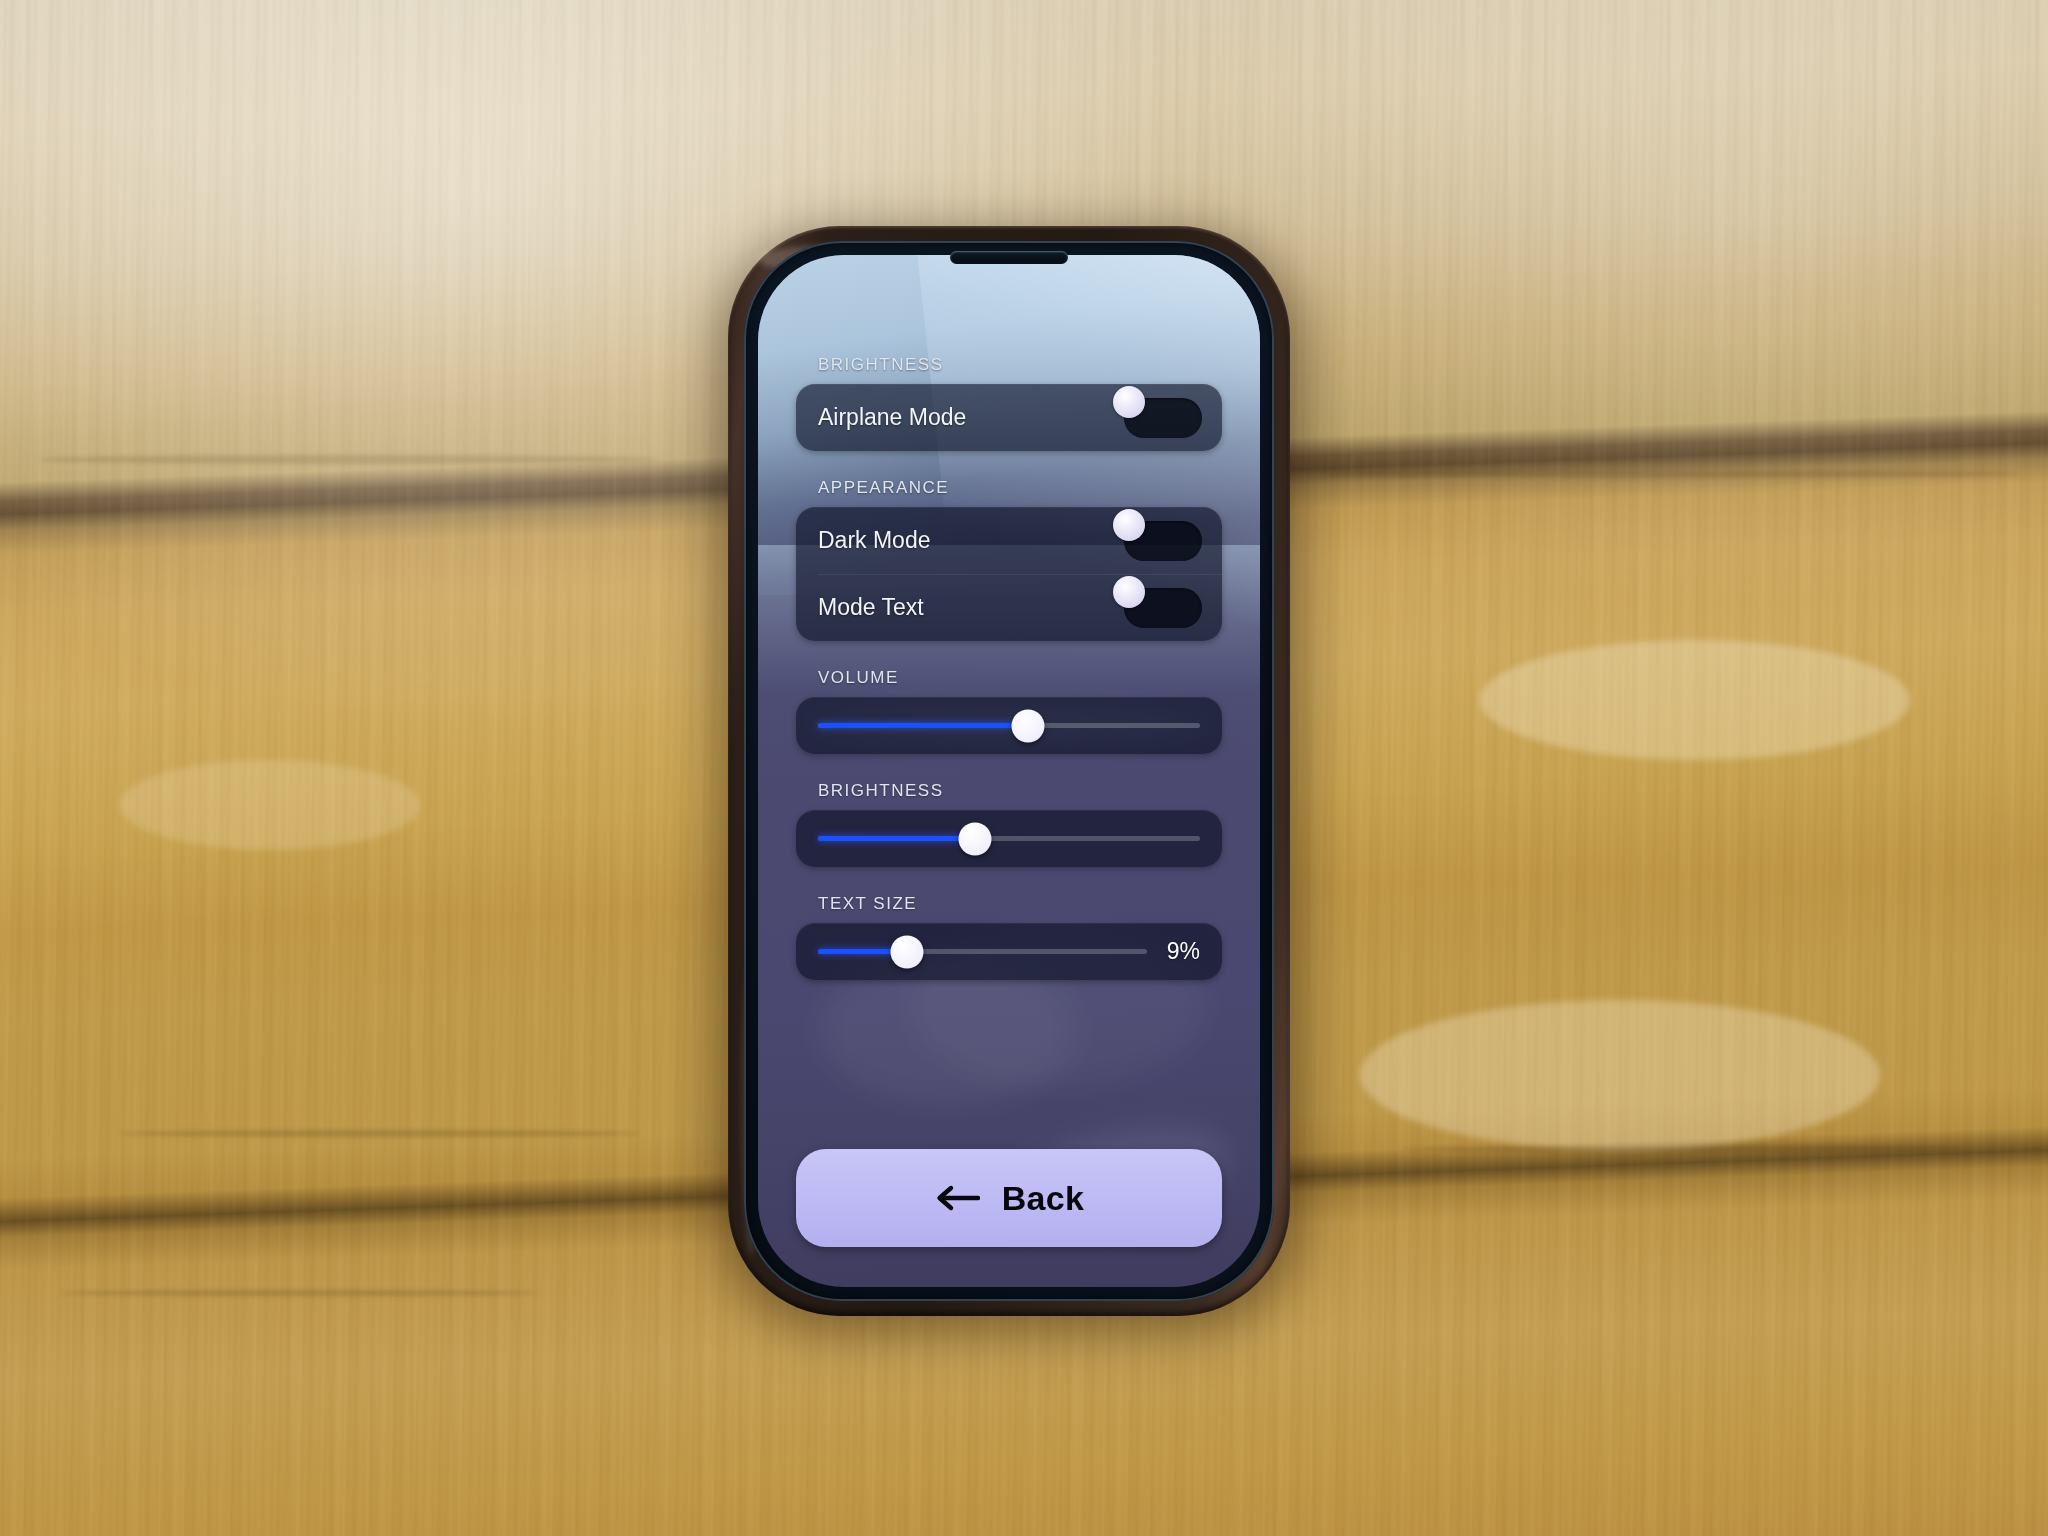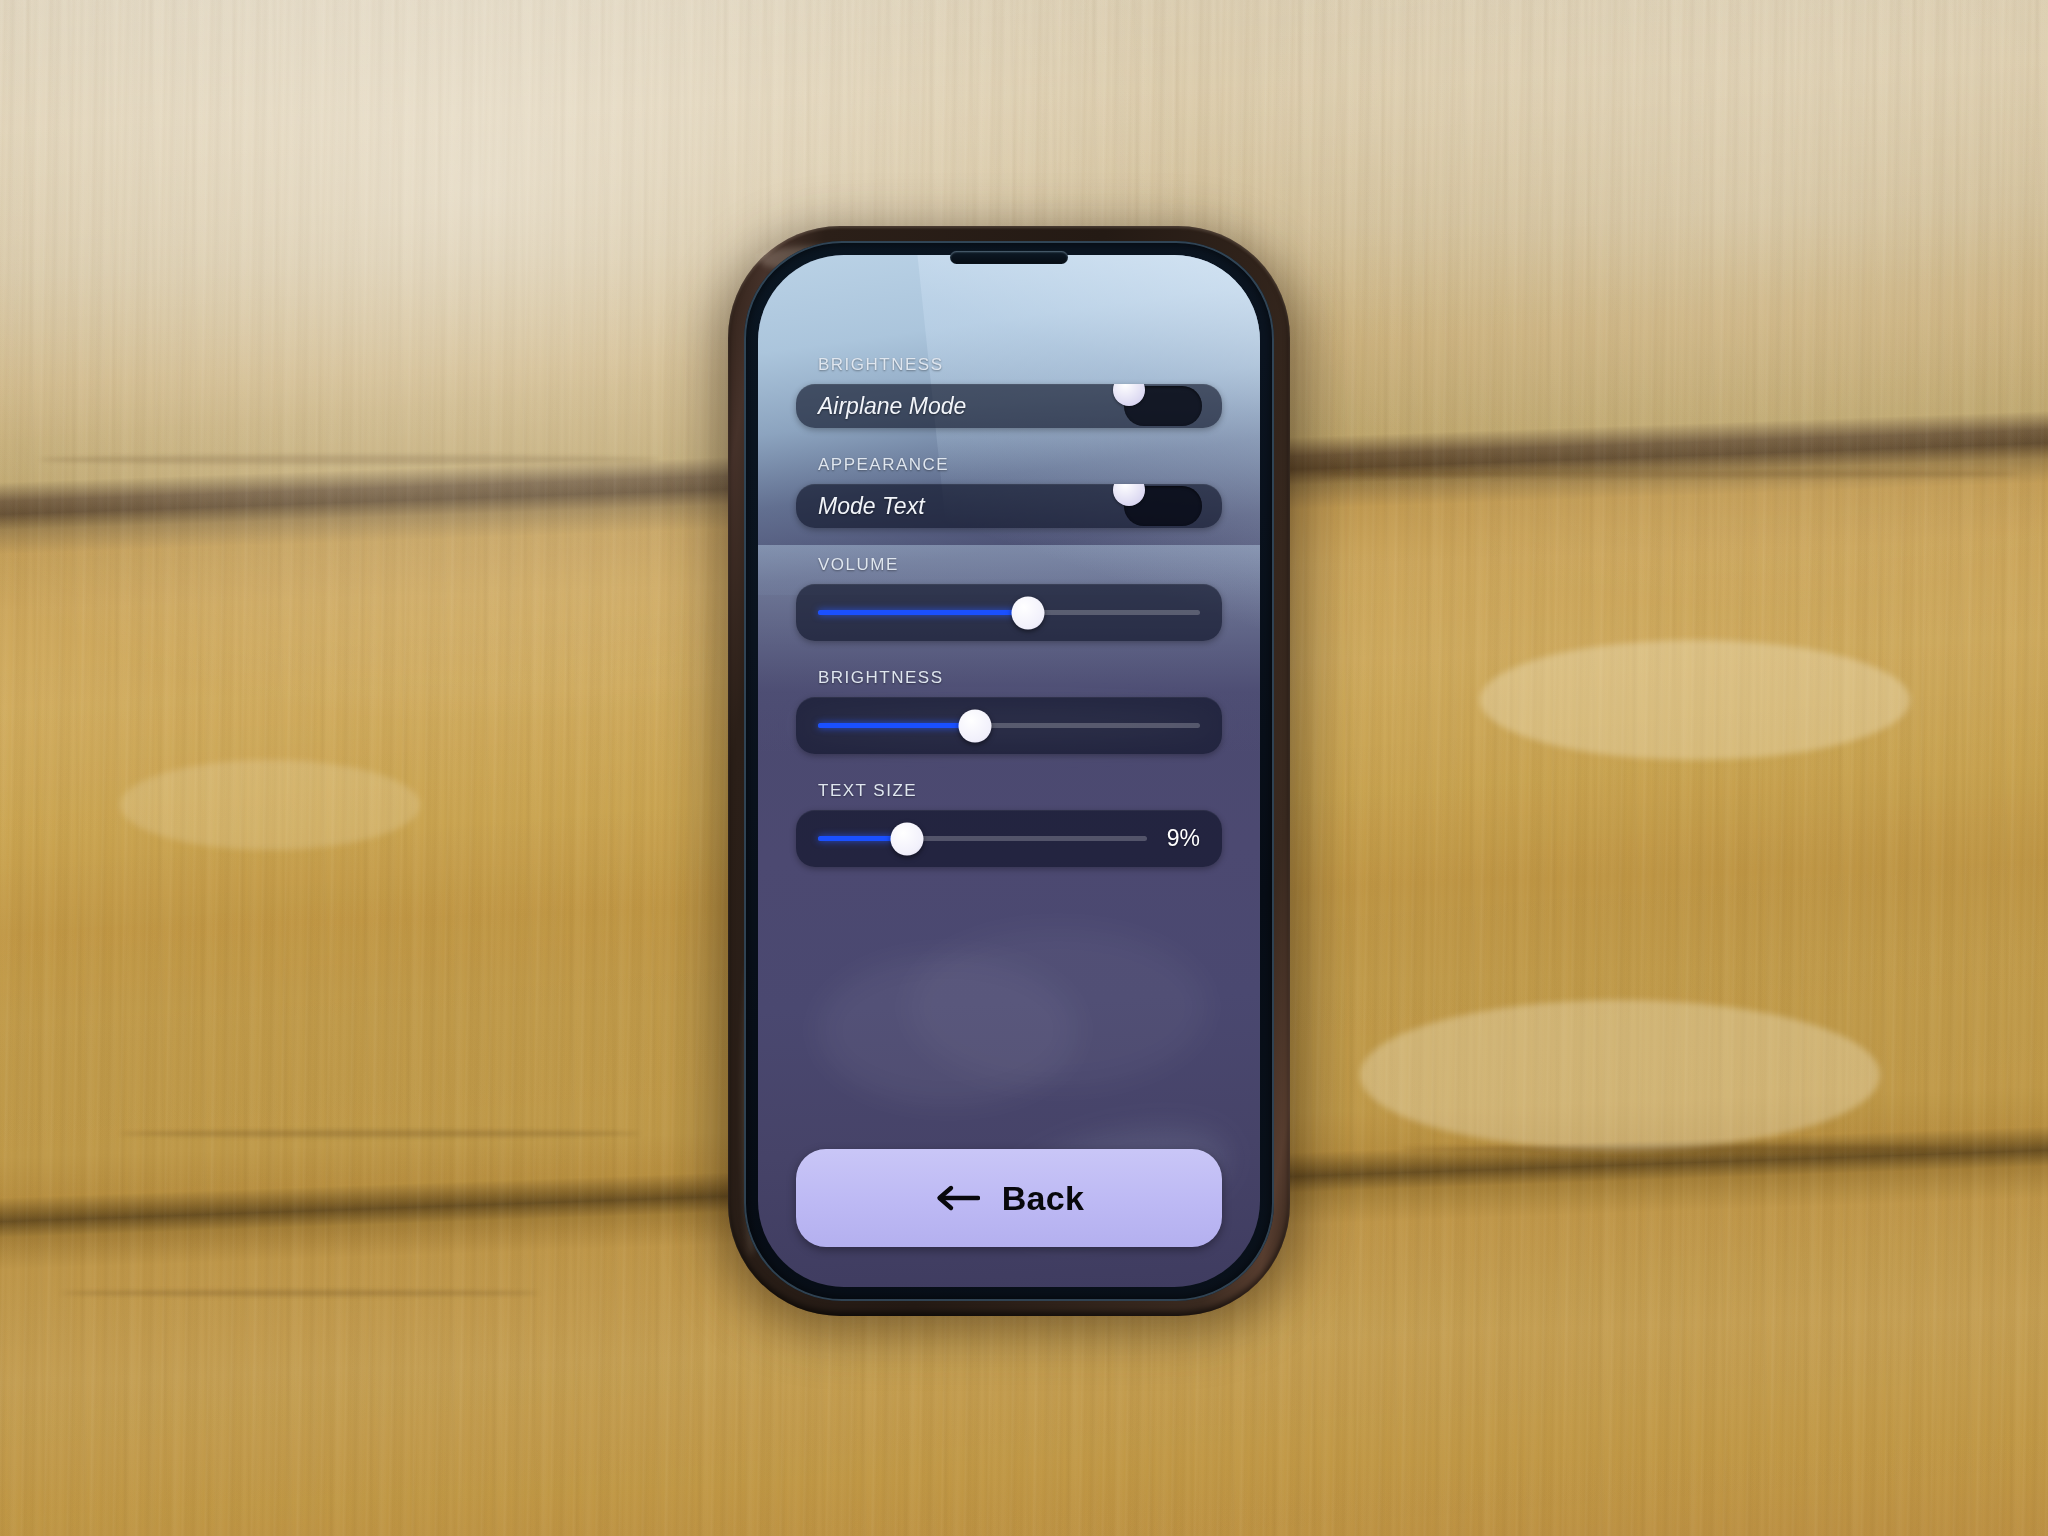--- a/index.html
+++ b/index.html
@@ -169,21 +169,21 @@
   .sp{height:27px;}
 
   .card{
     background:rgba(10,14,34,.62);
     border-radius:19px;
     overflow:hidden;
     box-shadow:inset 0 1px 0 rgba(255,255,255,.05), 0 2px 6px rgba(0,0,0,.3);
   }
   .row{
     display:flex;align-items:center;justify-content:space-between;
-    height:44px;padding:0 20px 0 22px;position:relative;font-style:italic;
+    height:67px;padding:0 20px 0 22px;position:relative;
   }
   .row + .row::before{
     content:"";position:absolute;left:22px;right:0;top:0;height:1px;
     background:rgba(255,255,255,.07);
   }
   .row-label{font-size:23px;color:#f2f5fa;text-shadow:0 1px 2px rgba(0,0,0,.45);}
 
   
   .toggle{
     width:78px;height:40px;border-radius:20px;
@@ -287,20 +287,26 @@
                 <span class="toggle">
                   <span class="knob"></span>
                 </span>
               </div>
             </div>
 
             <div class="sp"></div>
 
             <div class="section-head">APPEARANCE</div>
             <div class="card">
+              <div class="row">
+                <span class="row-label">Dark Mode</span>
+                <span class="toggle">
+                  <span class="knob"></span>
+                </span>
+              </div>
               <div class="row">
                 <span class="row-label">Mode Text</span>
                 <span class="toggle">
                   <span class="knob"></span>
                 </span>
               </div>
             </div>
 
             <div class="sp"></div>
 

